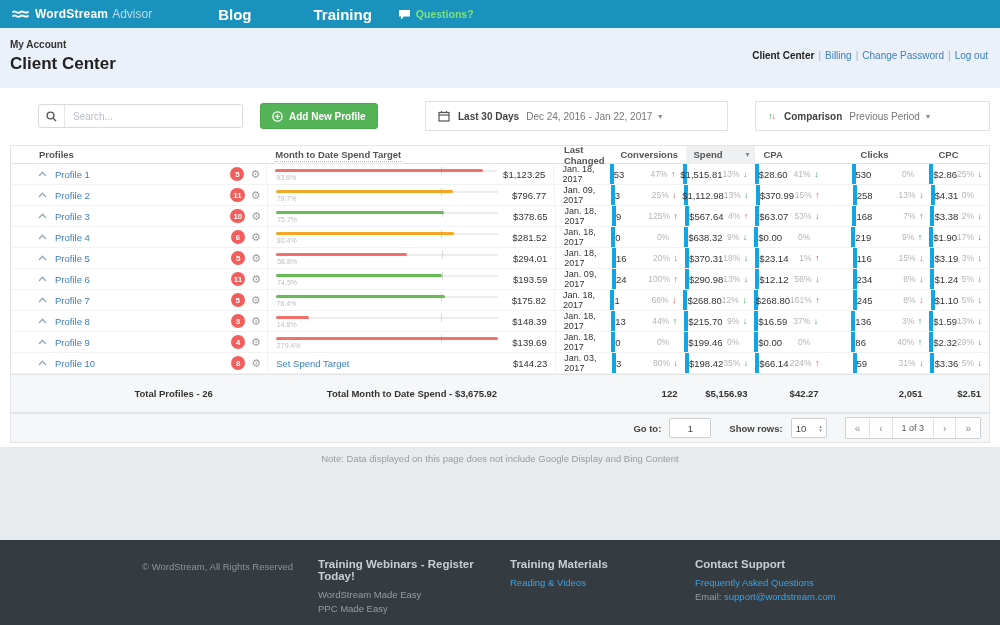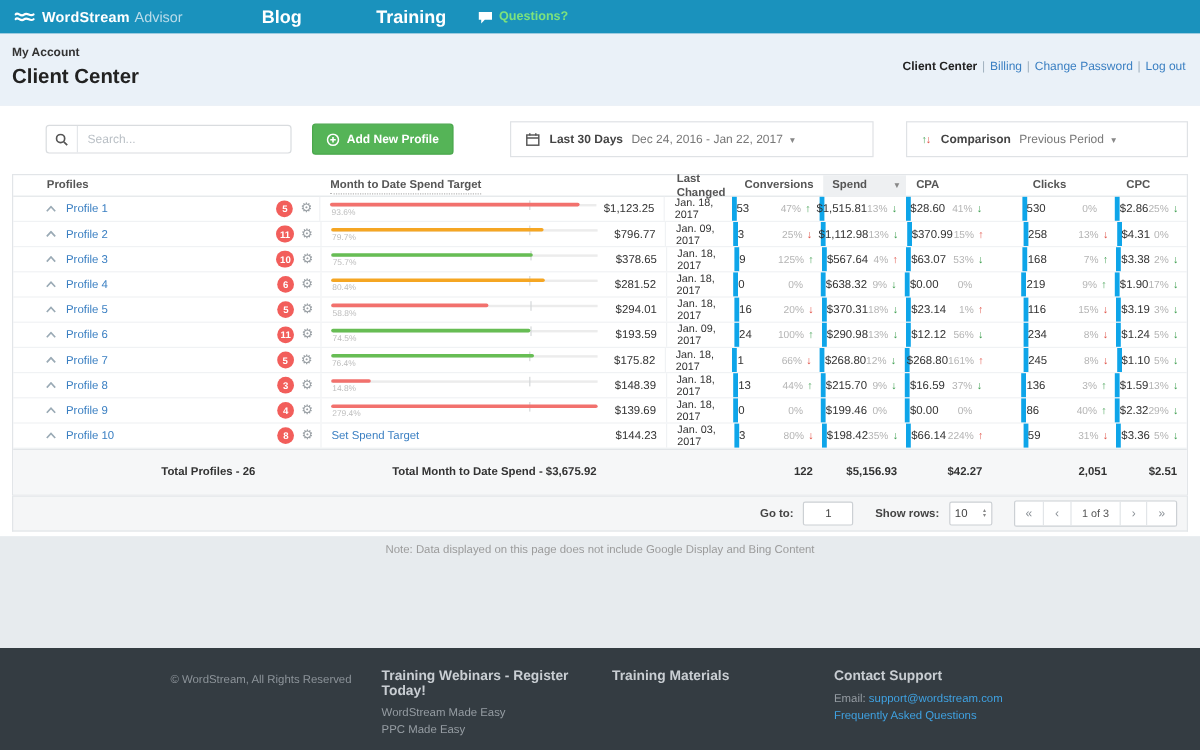--- a/index.html
+++ b/index.html
@@ -831,19 +831,20 @@
   <div class="fcol1">© WordStream, All Rights Reserved</div>
   <div class="fcol2">
     <div class="fhead">Training Webinars - Register Today!</div>
     <div>
         <div class="fw-line">WordStream Made Easy</div>
         <div class="fw-line">PPC Made Easy</div>
       </div>
   </div>
   <div class="fcol3">
     <div class="fhead">Training Materials</div>
+    <div class="fline"><a class="f-link">Reading &amp; Videos</a></div>
   </div>
   <div class="fcol4">
     <div class="fhead">Contact Support</div>
+    <div class="fline"><a class="f-link">Frequently Asked Questions</a></div>
     <div class="fline"><span>Email:</span> <a class="f-link">support@wordstream.com</a></div>
-    <div class="fline"><a class="f-link">Frequently Asked Questions</a></div>
   </div>
 </div>
 
 </body></html>

